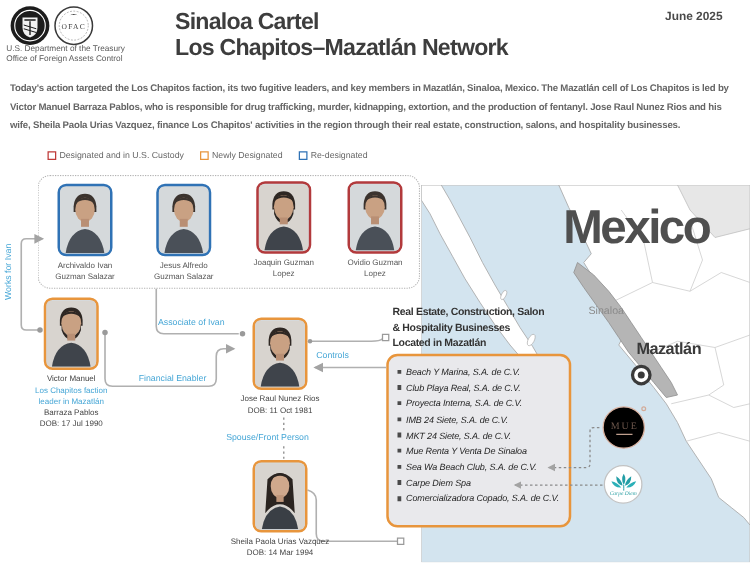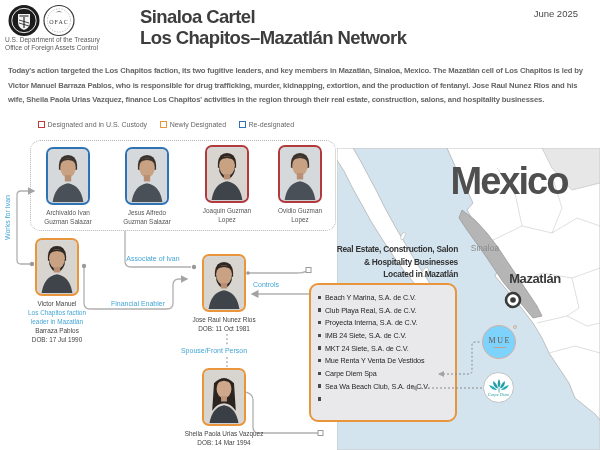--- a/index.html
+++ b/index.html
@@ -7,21 +7,21 @@
   #page {
     position:relative; width:600px; height:450px; background:#fff; overflow:hidden;
     font-family:"Liberation Sans", sans-serif; color:#444;
   }
   .abs { position:absolute; }
 
   
   #org-text { left:5px; top:36px; font-size:6.6px; line-height:1.25; color:#5a5a5a; }
   #main-title { left:140px; top:7px; width:320px; text-align:left; color:#3d3d3d;
     font-weight:bold; font-size:18.5px; letter-spacing:-0.6px; line-height:1.12; z-index:3; }
-  #date-label { right:22px; top:8px; font-size:9.5px; font-weight:normal; color:#4a4a4a; }
+  #date-label { right:22px; top:8px; font-size:9.5px; font-weight:bold; color:#4a4a4a; }
 
   
   #intro { left:8px; top:64px; width:586px; font-size:7.7px; letter-spacing:-0.15px;
     line-height:14.5px; color:#666;font-weight:bold; }
 
   
   #legend { left:38px; top:121px; display:flex; gap:13px; align-items:center; z-index:2; }
   .leg-item { display:flex; gap:3px; align-items:center; }
   .leg-sq { width:6.5px; height:6.5px; border:1.6px solid; background:#fff; }
   .leg-txt { font-size:7px; color:#666; }
@@ -41,34 +41,34 @@
   .pname { margin-top:4px; font-size:6.4px; line-height:1.4; color:#555; }
   .pname .dark { color:#444; }
   .role-blue { color:#45a6d6; }
 
   
   .c-label { position:absolute; font-size:7px; color:#45a6d6; text-align:center; z-index:3; }
   #works-label { left:4px; top:240px; width:56px; transform:rotate(-90deg);
     transform-origin:0 0; text-align:left; }
 
   
-  #biz-title { left:314px; top:243px; width:144px; text-align:right; z-index:2;
+  #biz-title { left:314px; top:243px; width:144px; text-align:left; z-index:2;
     font-size:8.4px; font-weight:bold; letter-spacing:-0.25px; line-height:1.5; color:#333; }
   #biz-box { left:309px; top:283px; width:148px; height:139px; background:#e9e9ec;
     border:2.4px solid #e8953c; border-radius:9px; z-index:1; padding:6px 4px 0 7px; }
   .biz-row { display:flex; align-items:center; gap:3.5px; height:12.7px; }
   .blt { width:3.4px; height:3.4px; background:#4a4a4a; flex:none; }
-  .biz-t { font-size:7.2px; letter-spacing:-0.1px; color:#1f1f1f; white-space:nowrap; }
+  .biz-t { font-size:7.2px; letter-spacing:-0.1px; color:#1f1f1f; white-space:nowrap;font-style:italic; }
 
   
   #map { left:337px; top:148px; width:263px; height:302px; z-index:0; }
 
   
   #mue-logo { left:482px; top:325px; width:34px; height:34px; border-radius:50%;
-    background:#7dd3fc; border:1px solid #d9b09e; z-index:3;
+    background:#000000; border:1px solid #d9b09e; z-index:3;
     display:flex; flex-direction:column; align-items:center; justify-content:center; }
   #mue-logo .mue-t { font-family:"Liberation Serif", serif; font-size:8px;
     letter-spacing:1.6px; color:#6b554a; text-indent:1.6px; }
   #mue-logo .mue-sub { width:13px; height:1px; background:#c0a08f; margin-top:1.5px; }
   #mue-deco { left:513px; top:325px; width:4px; height:4px; border:1px solid #d3ab99;
     border-radius:50%; z-index:3; }
   #carpe-logo { left:483px; top:372px; width:31px; height:31px; border-radius:50%;
     background:#fff; border:1px solid #c2c2c2; z-index:3;
     display:flex; flex-direction:column; align-items:center; justify-content:center; }
   #carpe-logo .carpe-t { font-family:"Liberation Serif", serif; font-style:italic;
@@ -342,32 +342,33 @@
     <div class="biz-row">
         <span class="blt"></span>
         <span class="biz-t">IMB 24 Siete, S.A. de C.V.</span>
       </div>
     <div class="biz-row">
         <span class="blt"></span>
         <span class="biz-t">MKT 24 Siete, S.A. de C.V.</span>
       </div>
     <div class="biz-row">
         <span class="blt"></span>
-        <span class="biz-t">Mue Renta Y Venta De Vestidos</span>
+        <span class="biz-t">Mue Renta Y Venta De Sinaloa</span>
+      </div>
+    <div class="biz-row">
+        <span class="blt"></span>
+        <span class="biz-t">Sea Wa Beach Club, S.A. de C.V.</span>
       </div>
     <div class="biz-row">
         <span class="blt"></span>
         <span class="biz-t">Carpe Diem Spa</span>
       </div>
     <div class="biz-row">
         <span class="blt"></span>
-        <span class="biz-t">Sea Wa Beach Club, S.A. de C.V.</span>
-      </div>
-    <div class="biz-row">
-        <span class="blt"></span>
+        <span class="biz-t">Comercializadora Copado, S.A. de C.V.</span>
       </div>
   </div>
 
   <div id="mue-logo" class="abs">
     <span class="mue-t">MUE</span>
     <span class="mue-sub"></span>
   </div>
   <div id="mue-deco" class="abs"></div>
   <div id="carpe-logo" class="abs">
     <svg width="20" height="14" viewBox="0 0 20 14">

